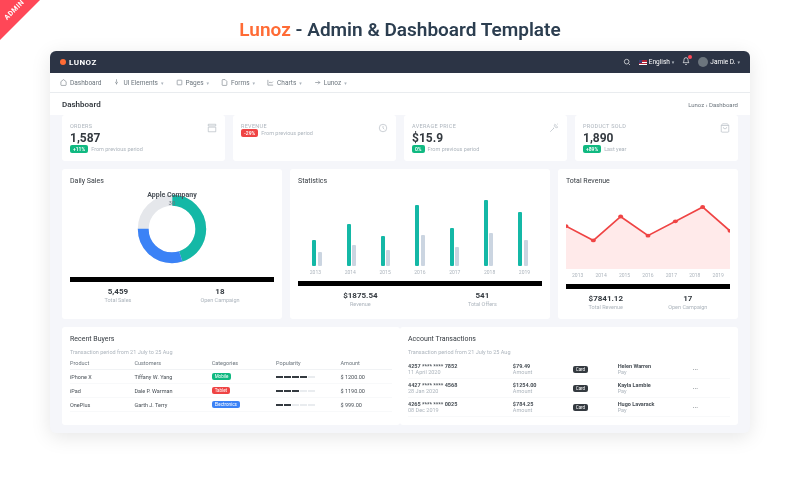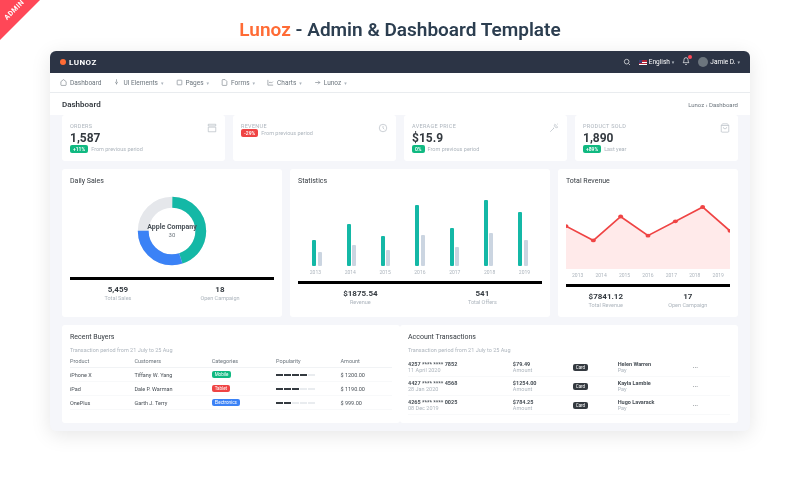--- a/index.html
+++ b/index.html
@@ -31,25 +31,25 @@
 .card-label{font-size:5.5px;color:#adb5bd;text-transform:uppercase;letter-spacing:.3px}
 .card-value{font-size:12px;font-weight:700;color:#343a40;margin-top:2px}
 .card-badge{display:inline-block;font-size:5px;padding:1px 3px;border-radius:2px;color:#fff;font-weight:600}
 .bg-green{background:#10b981}
 .bg-red{background:#ef4444}
 .card-sub{font-size:5.5px;color:#adb5bd;margin-left:3px}
 .card-icon{position:absolute;top:8px;right:8px;width:10px;height:10px;stroke:#adb5bd;fill:none;stroke-width:1.5}
 .grid3{display:grid;grid-template-columns:1.1fr 1.3fr .9fr;gap:8px;padding:0 12px 8px}
 .panel{background:#fff;border-radius:3px;padding:8px}
 .panel-title{font-size:7px;font-weight:400;color:#343a40;margin-bottom:6px}
-.donut-wrap{display:flex;justify-content:center;align-items:center;height:80px;position:relative}
+.donut-wrap{display:flex;justify-content:center;align-items:flex-start;height:80px;position:relative}
 .donut-label{position:absolute;text-align:center}
 .donut-label b{font-size:7px;display:block}
 .donut-label span{font-size:6px;color:#6c757d}
-.stats-row{display:flex;justify-content:space-around;margin-top:6px;border-top:3px solid #000000;padding-top:5px}
+.stats-row{display:flex;justify-content:space-around;margin-top:6px;border-top:5px solid #000000;padding-top:5px}
 .stats-row div{text-align:center}
 .stats-row b{display:block;font-size:8px;color:#343a40}
 .stats-row span{font-size:5.5px;color:#adb5bd}
 .bars{display:flex;align-items:flex-end;justify-content:space-around;height:75px;gap:4px;padding:0 4px}
 .bar-pair{display:flex;gap:1.5px;align-items:flex-end}
 .bar{width:4px;border-radius:1px}
 .b1{background:#14b8a6}
 .b2{background:#cbd5e1}
 .xlabels{display:flex;justify-content:space-around;font-size:5px;color:#adb5bd;margin-top:3px}
 .line-chart{height:78px;position:relative}

